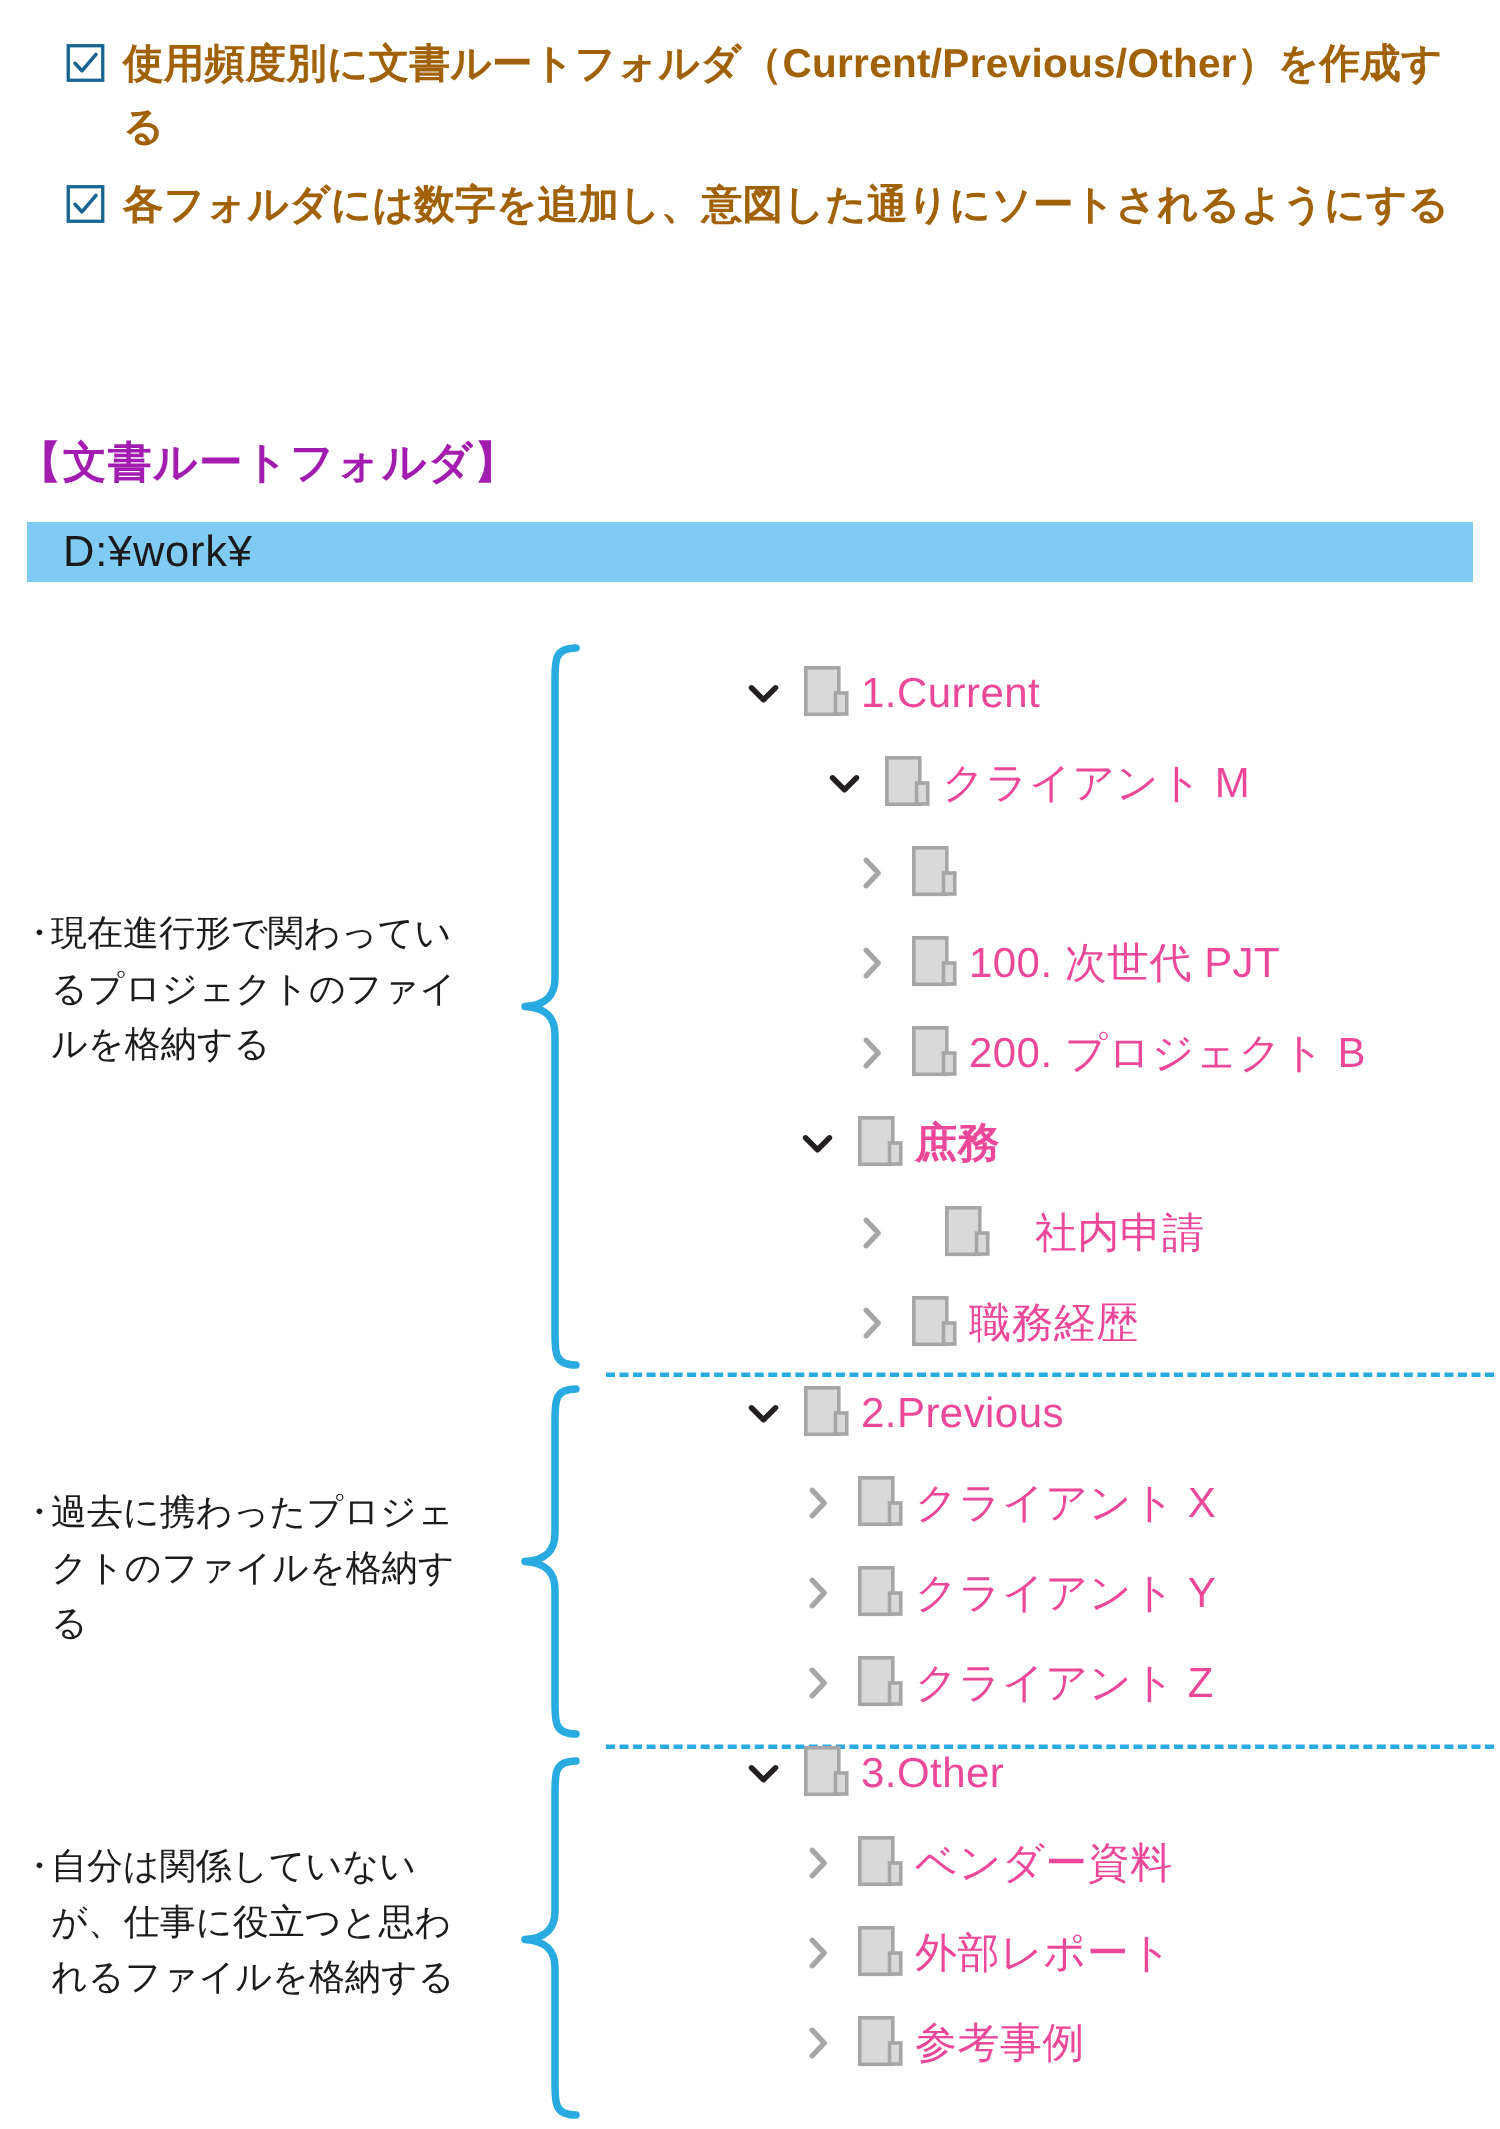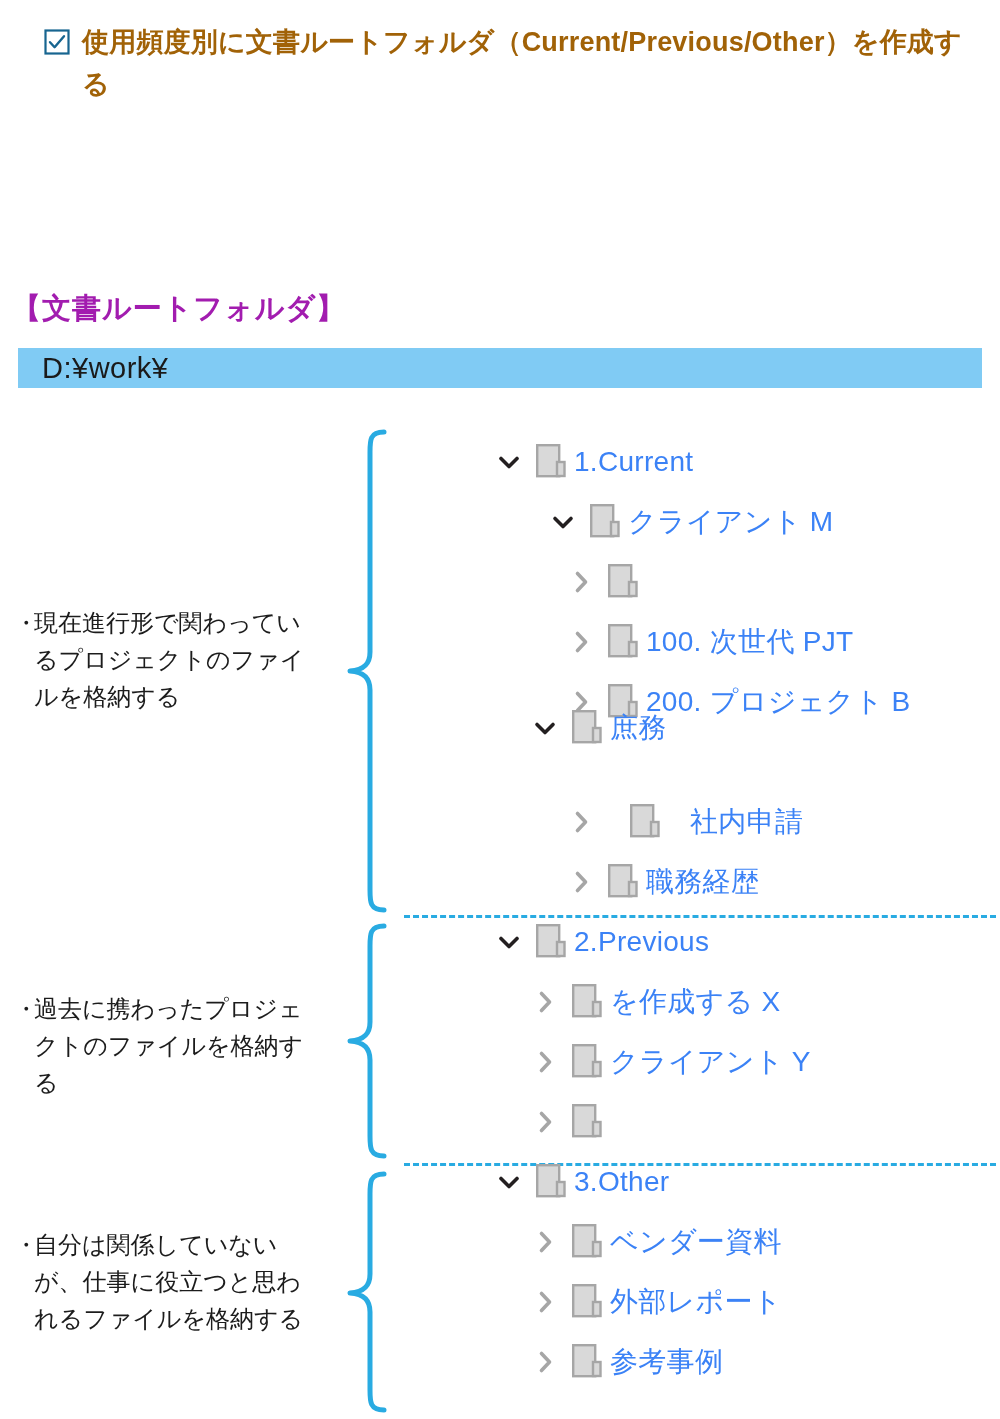--- a/index.html
+++ b/index.html
@@ -116,21 +116,21 @@
     flex: 0 0 auto;
     width: 30px;
     height: 36px;
     margin-left: 12px;
     margin-right: 8px;
     position: relative;
   }
   .folder-ic svg { display: block; }
   .tree-label {
     font-size: 28px;
-    color: #3b82f6;
+    color: #ec4899;
     white-space: nowrap;
     letter-spacing: 0.3px;
   }
 
   
   .dash-sep {
     position: absolute;
     left: 404px;
     width: 592px;
     height: 0;
@@ -143,20 +143,29 @@
 <div id="checklist">
   <div class="check-row">
     <span class="check-box">
       <svg width="26" height="26" viewBox="0 0 26 26">
         <rect x="1.5" y="1.5" width="23" height="23" fill="none" stroke="#176590" stroke-width="2.2"></rect>
         <path d="M6 13.2 L10.6 18.2 L20 7.2" fill="none" stroke="#176590" stroke-width="2.4" stroke-linecap="round" stroke-linejoin="round"></path>
       </svg>
     </span>
     <span class="check-text">使用頻度別に文書ルートフォルダ（Current/Previous/Other）を作成する</span>
   </div>
+  <div class="check-row">
+    <span class="check-box">
+      <svg width="26" height="26" viewBox="0 0 26 26">
+        <rect x="1.5" y="1.5" width="23" height="23" fill="none" stroke="#176590" stroke-width="2.2"></rect>
+        <path d="M6 13.2 L10.6 18.2 L20 7.2" fill="none" stroke="#176590" stroke-width="2.4" stroke-linecap="round" stroke-linejoin="round"></path>
+      </svg>
+    </span>
+    <span class="check-text">各フォルダには数字を追加し、意図した通りにソートされるようにする</span>
+  </div>
 </div>
 
 <div id="section-heading">【文書ルートフォルダ】</div>
 
 <div id="path-bar">
   <span class="path-text">D:¥work¥</span>
 </div>
 
 <div class="note" style="top:604px;">
   <span class="bullet">・</span>
@@ -256,21 +265,21 @@
         </svg>
       </span>
       <span class="folder-ic">
         <svg width="30" height="36" viewBox="0 0 30 36">
           <rect x="1.2" y="1.2" width="22" height="31" fill="#d9d9d9" stroke="#a6a6a6" stroke-width="2.4"></rect>
           <rect x="21" y="18" width="7.5" height="14" fill="#d9d9d9" stroke="#a6a6a6" stroke-width="2.4"></rect>
         </svg>
       </span>
       <span class="tree-label">200. プロジェクト B</span>
     </div>
-    <div class="tree-row" style="top: 708px; left: 530px;">
+    <div class="tree-row" style="top: 742px; left: 530px; font-weight: bold;">
       <span class="chev">
         <svg width="26" height="26" viewBox="0 0 26 26">
           <path d="M5 9.5 L13 17.5 L21 9.5" fill="none" stroke="#231f20" stroke-width="3.6" stroke-linecap="round" stroke-linejoin="round"></path>
         </svg>
       </span>
       <span class="folder-ic">
         <svg width="30" height="36" viewBox="0 0 30 36">
           <rect x="1.2" y="1.2" width="22" height="31" fill="#d9d9d9" stroke="#a6a6a6" stroke-width="2.4"></rect>
           <rect x="21" y="18" width="7.5" height="14" fill="#d9d9d9" stroke="#a6a6a6" stroke-width="2.4"></rect>
         </svg>
@@ -324,21 +333,21 @@
         <svg width="26" height="26" viewBox="0 0 26 26">
           <path d="M9.5 4.5 L17.5 13 L9.5 21.5" fill="none" stroke="#a6a6a6" stroke-width="3.6" stroke-linecap="round" stroke-linejoin="round"></path>
         </svg>
       </span>
       <span class="folder-ic">
         <svg width="30" height="36" viewBox="0 0 30 36">
           <rect x="1.2" y="1.2" width="22" height="31" fill="#d9d9d9" stroke="#a6a6a6" stroke-width="2.4"></rect>
           <rect x="21" y="18" width="7.5" height="14" fill="#d9d9d9" stroke="#a6a6a6" stroke-width="2.4"></rect>
         </svg>
       </span>
-      <span class="tree-label">を作成する X</span>
+      <span class="tree-label">クライアント X</span>
     </div>
     <div class="tree-row" style="top: 1042px; left: 530px;">
       <span class="chev">
         <svg width="26" height="26" viewBox="0 0 26 26">
           <path d="M9.5 4.5 L17.5 13 L9.5 21.5" fill="none" stroke="#a6a6a6" stroke-width="3.6" stroke-linecap="round" stroke-linejoin="round"></path>
         </svg>
       </span>
       <span class="folder-ic">
         <svg width="30" height="36" viewBox="0 0 30 36">
           <rect x="1.2" y="1.2" width="22" height="31" fill="#d9d9d9" stroke="#a6a6a6" stroke-width="2.4"></rect>
@@ -352,20 +361,21 @@
         <svg width="26" height="26" viewBox="0 0 26 26">
           <path d="M9.5 4.5 L17.5 13 L9.5 21.5" fill="none" stroke="#a6a6a6" stroke-width="3.6" stroke-linecap="round" stroke-linejoin="round"></path>
         </svg>
       </span>
       <span class="folder-ic">
         <svg width="30" height="36" viewBox="0 0 30 36">
           <rect x="1.2" y="1.2" width="22" height="31" fill="#d9d9d9" stroke="#a6a6a6" stroke-width="2.4"></rect>
           <rect x="21" y="18" width="7.5" height="14" fill="#d9d9d9" stroke="#a6a6a6" stroke-width="2.4"></rect>
         </svg>
       </span>
+      <span class="tree-label">クライアント Z</span>
     </div>
     <div class="tree-row" style="top: 1162px; left: 494px;">
       <span class="chev">
         <svg width="26" height="26" viewBox="0 0 26 26">
           <path d="M5 9.5 L13 17.5 L21 9.5" fill="none" stroke="#231f20" stroke-width="3.6" stroke-linecap="round" stroke-linejoin="round"></path>
         </svg>
       </span>
       <span class="folder-ic">
         <svg width="30" height="36" viewBox="0 0 30 36">
           <rect x="1.2" y="1.2" width="22" height="31" fill="#d9d9d9" stroke="#a6a6a6" stroke-width="2.4"></rect>

